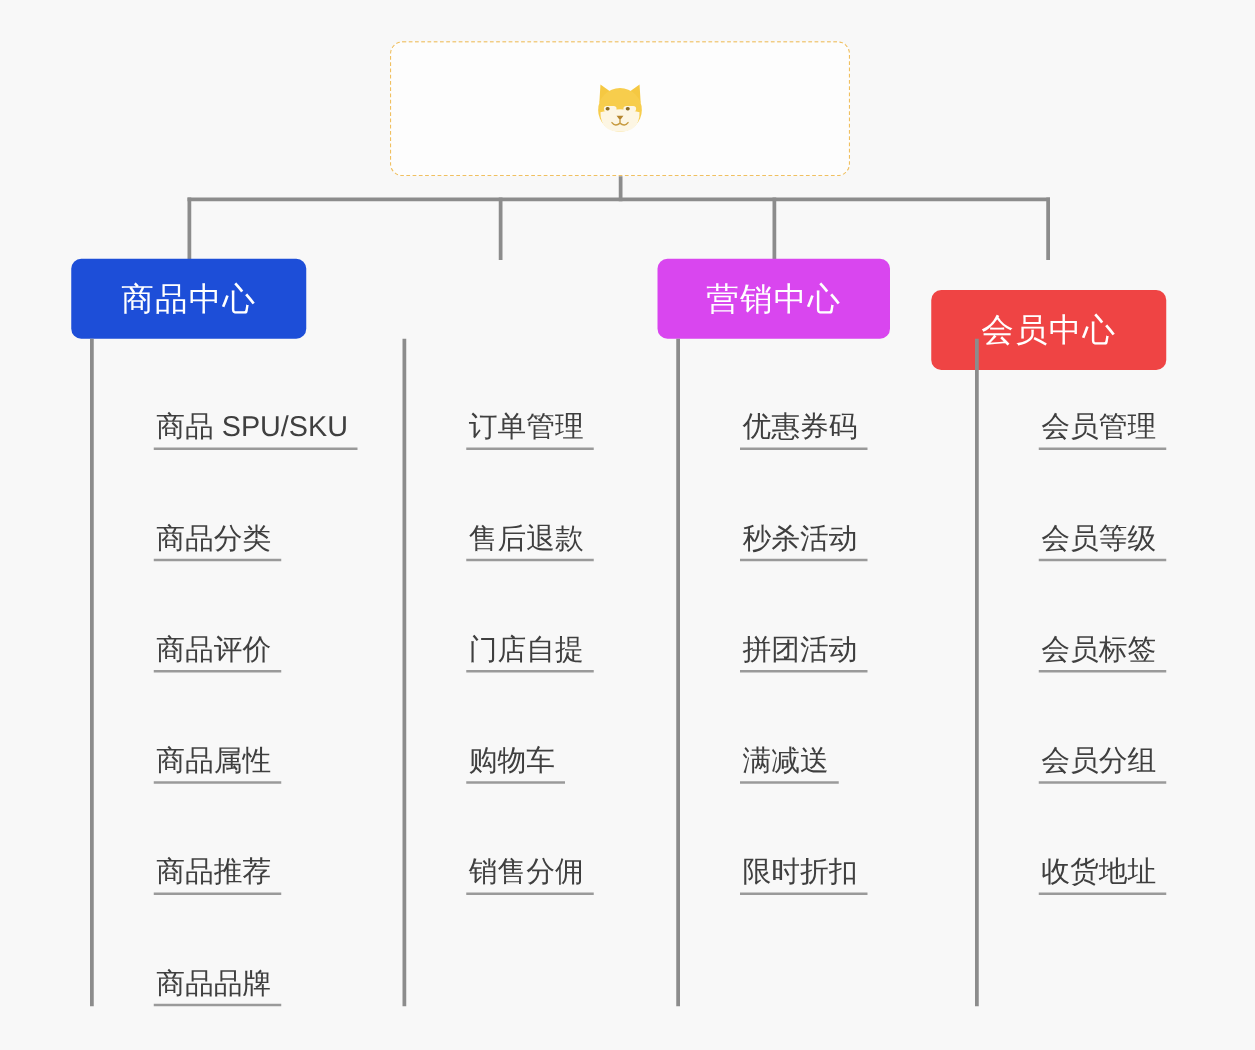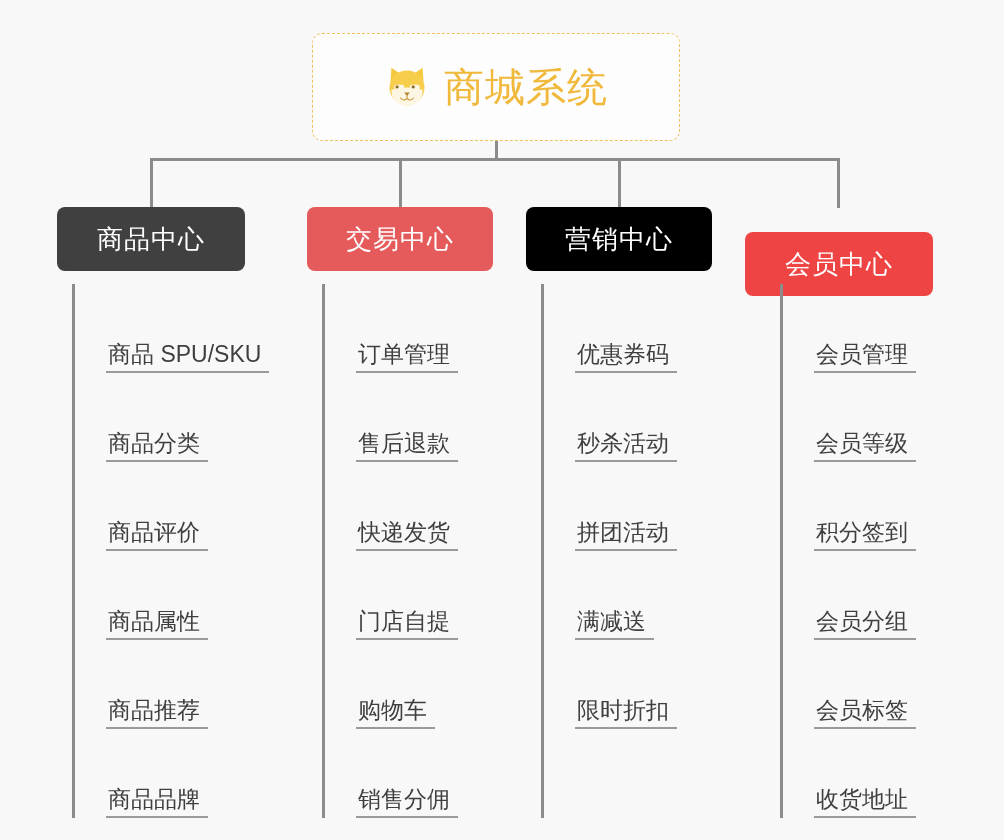--- a/index.html
+++ b/index.html
@@ -71,21 +71,22 @@
     justify-content: center;
     color: #ffffff;
     font-size: 26px;
     letter-spacing: 1px;
     white-space: nowrap;
   }
 
   
   .leaf-col {
     position: absolute;
-    top: 284px;
+    top: 271px;
+    padding-left: 17px;
   }
   .leaf-stem {
     position: absolute;
     left: 0;
     top: 0;
     width: 3px;
     background: #8c8c8c;
   }
   .leaf-item {
     position: relative;
@@ -124,37 +125,33 @@
       <rect x="22" y="45" width="22" height="10" rx="5" fill="#fdf6e3"></rect>
       <rect x="56" y="45" width="22" height="10" rx="5" fill="#fdf6e3"></rect>
 
       <rect x="25" y="47" width="7" height="6" rx="3" fill="#8a6a20"></rect>
       <rect x="60" y="47" width="7" height="6" rx="3" fill="#8a6a20"></rect>
 
       <path d="M44 62 L56 62 L50 70 Z" fill="#b5852c"></path>
 
       <path d="M50 70 L50 75 M50 75 Q42 82 36 74 M50 75 Q58 82 64 74" stroke="#c79a3e" stroke-width="2.4" fill="none" stroke-linecap="round"></path>
     </svg>
-    <span class="root-title" style="color: rgb(240, 185, 60);">商城系统</span>
   </div>
 
   <div class="conn conn-v" style="left: 495px; top: 141px; height: 20px; background: rgb(140, 140, 140);"></div>
   <div class="conn conn-h" style="left: 150px; top: 158px; width: 690px; background: rgb(140, 140, 140);"></div>
   <div class="conn conn-v" style="left: 150px; top: 158px; height: 50px; background: rgb(140, 140, 140);"></div>
   <div class="conn conn-v" style="left: 399px; top: 158px; height: 50px; background: rgb(140, 140, 140);"></div>
   <div class="conn conn-v" style="left: 618px; top: 158px; height: 50px; background: rgb(140, 140, 140);"></div>
   <div class="conn conn-v" style="left: 837px; top: 158px; height: 50px; background: rgb(140, 140, 140);"></div>
 
-  <div class="cat-box" style="left: 57px; width: 188px; background: #404040;">
+  <div class="cat-box" style="left: 57px; width: 188px; background: #1d4ed8;">
     <span>商品中心</span>
   </div>
-  <div class="cat-box" style="left: 307px; width: 186px; background: rgb(229, 91, 91);">
-    <span>交易中心</span>
-  </div>
-  <div class="cat-box" style="left: 526px; width: 186px; background: #000000;">
+  <div class="cat-box" style="left: 526px; width: 186px; background: #d946ef;">
     <span>营销中心</span>
   </div>
   <div class="cat-box" style="left: 745px; width: 188px; background: #ef4444; margin-top: 25px;">
     <span>会员中心</span>
   </div>
 
   <div class="leaf-col" style="left:72px;">
     <div class="leaf-stem" style="height: 534px; background: rgb(140, 140, 140);"></div>
     <div class="leaf-item">
         <span class="leaf-label">商品 SPU/SKU</span>
@@ -178,23 +175,20 @@
 
   <div class="leaf-col" style="left:322px;">
     <div class="leaf-stem" style="height: 534px; background: rgb(140, 140, 140);"></div>
     <div class="leaf-item">
         <span class="leaf-label">订单管理</span>
       </div>
     <div class="leaf-item">
         <span class="leaf-label">售后退款</span>
       </div>
     <div class="leaf-item">
-        <span class="leaf-label">快递发货</span>
-      </div>
-    <div class="leaf-item">
         <span class="leaf-label">门店自提</span>
       </div>
     <div class="leaf-item">
         <span class="leaf-label">购物车</span>
       </div>
     <div class="leaf-item">
         <span class="leaf-label">销售分佣</span>
       </div>
   </div>
 
@@ -219,26 +213,23 @@
 
   <div class="leaf-col" style="left:760px;margin-left:20px;">
     <div class="leaf-stem" style="height: 534px; background: rgb(140, 140, 140);"></div>
     <div class="leaf-item">
         <span class="leaf-label">会员管理</span>
       </div>
     <div class="leaf-item">
         <span class="leaf-label">会员等级</span>
       </div>
     <div class="leaf-item">
-        <span class="leaf-label">积分签到</span>
+        <span class="leaf-label">会员标签</span>
       </div>
     <div class="leaf-item">
         <span class="leaf-label">会员分组</span>
       </div>
     <div class="leaf-item">
-        <span class="leaf-label">会员标签</span>
-      </div>
-    <div class="leaf-item">
         <span class="leaf-label">收货地址</span>
       </div>
   </div>
 
 </div>
 
 </body></html>

